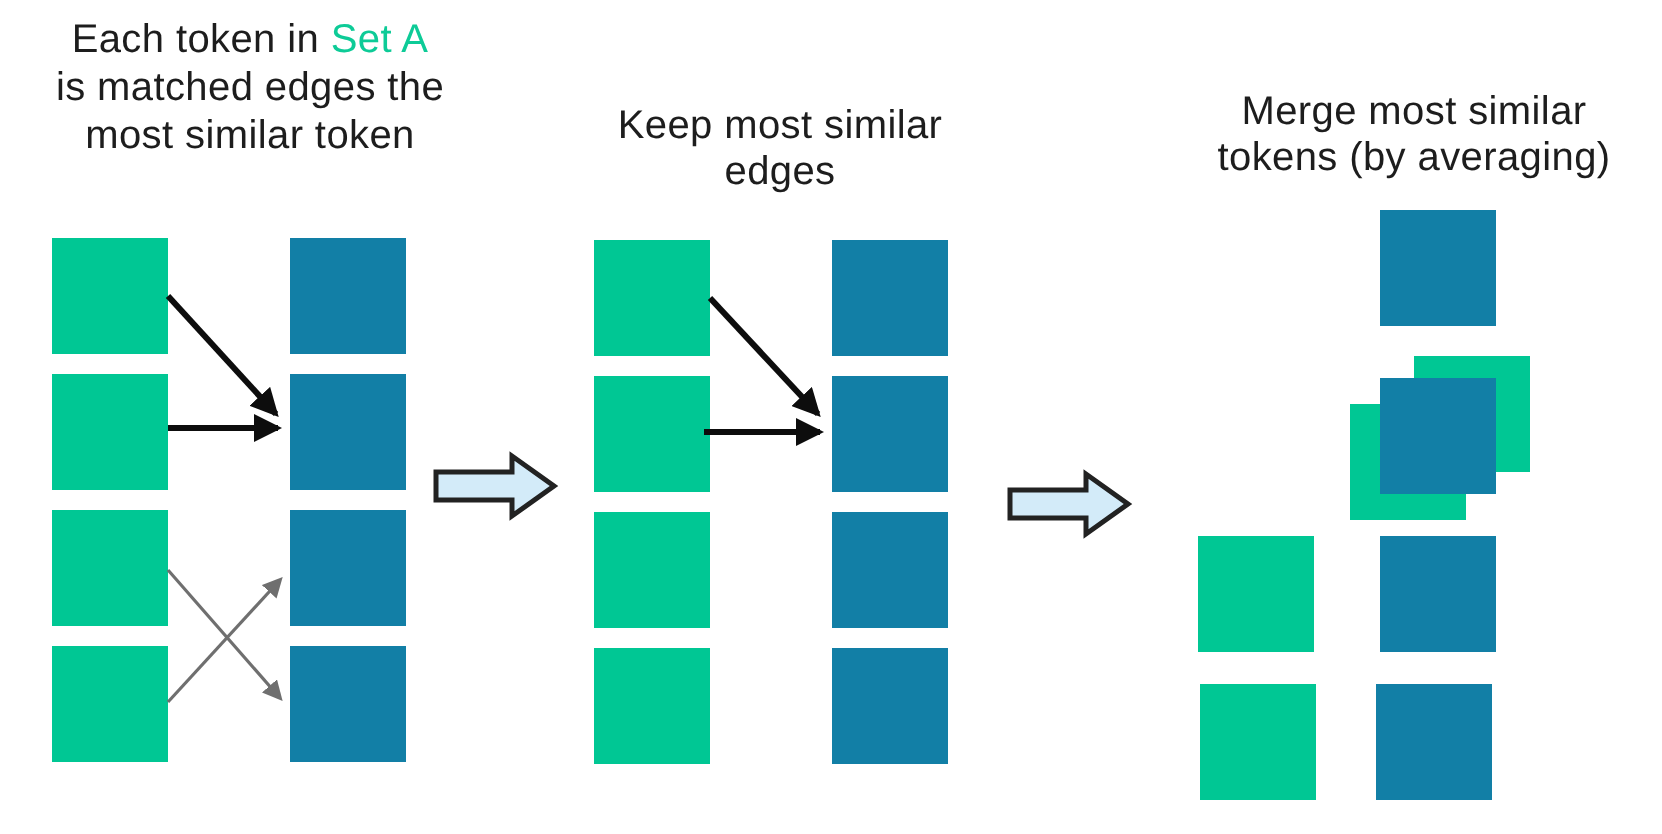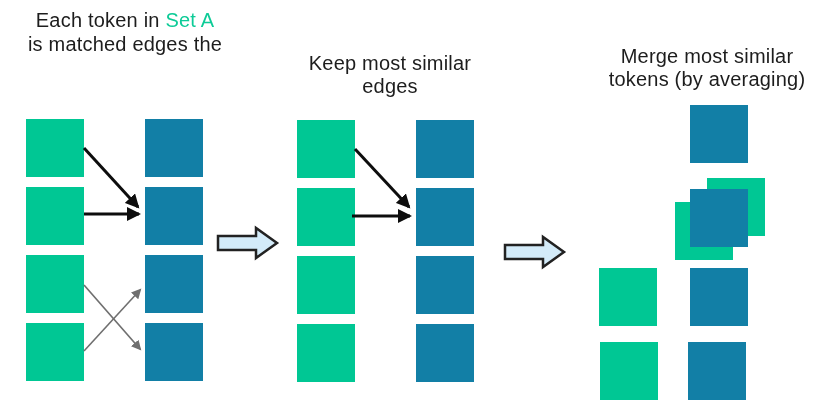--- a/index.html
+++ b/index.html
@@ -31,21 +31,21 @@
   }
 </style>
 </head>
 <body>
 
 <div id="canvas">
 
   <div class="title" style="left:0px;top:8px;width:250px;">
     <span><span>Each token in </span><span class="set-a">Set A</span></span><br>
     <span>is matched edges the</span><br>
-    <br>
+    <span>most similar token</span><br>
   </div>
 
   <div class="title" style="left:584px;top:45px;width:246px;line-height:23px;">
     <span>Merge most similar</span><br>
     <span>tokens (by averaging)</span>
   </div>
 
   <div class="title" style="left:277px;top:52px;width:226px;line-height:23px;">
     <span>Keep most similar</span><br>
     <span>edges</span>

